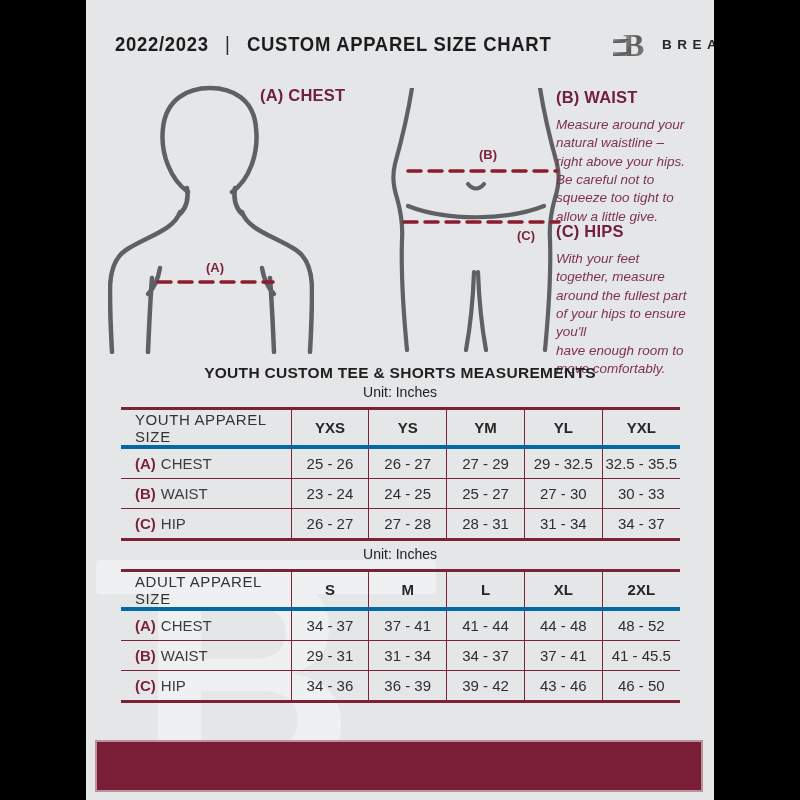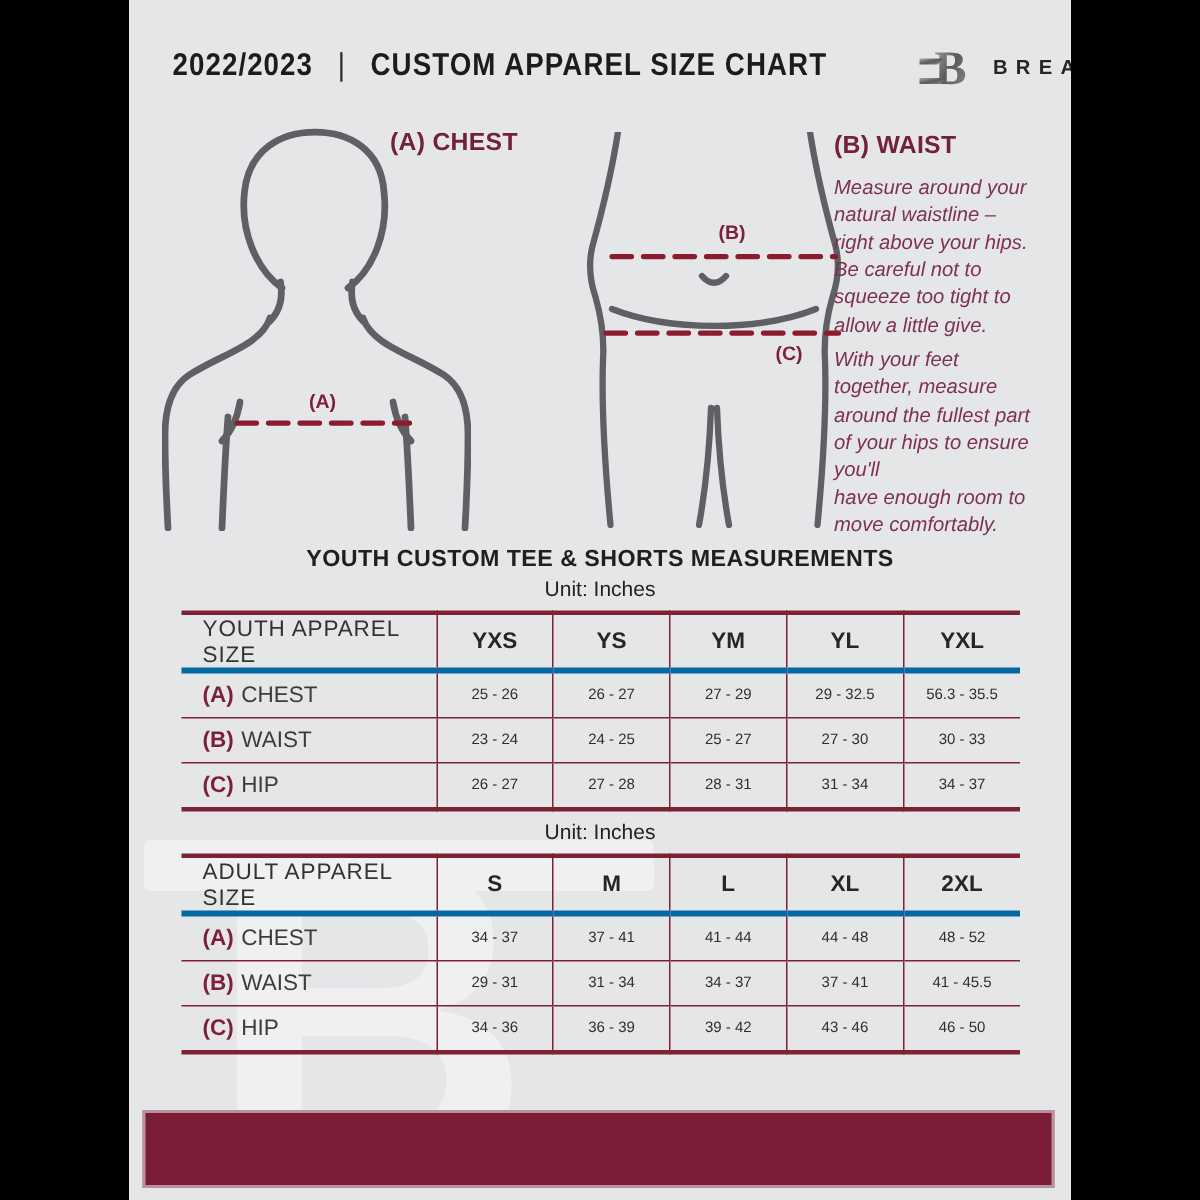--- a/index.html
+++ b/index.html
@@ -40,21 +40,21 @@
   .tb-adult { top:544px; }
   .tb-title { margin:0; text-align:center; font-size:15.5px; font-weight:bold; color:#1f1f1f; letter-spacing:.3px; }
   .tb-unit  { text-align:center; font-size:14px; color:#222; margin-top:2px; }
   table { border-collapse:collapse; table-layout:fixed; width:559px; margin:7px 0 0 35px;
           border-top:3px solid #7d2134; border-bottom:3px solid #7d2134; }
   col.c0 { width:170px; } col.cx { width:77.8px; }
   th,td { padding:0; }
   thead th { height:35px; font-size:15px; font-weight:bold; color:#262626;
              border-bottom:4px solid #0369a1; }
   thead th.hfirst { font-weight:400; color:#333; text-align:left; padding-left:14px; letter-spacing:.6px; }
-  tbody td { height:29px; text-align:center; font-size:10px; color:#2e2e2e; }
+  tbody td { height:29px; text-align:center; font-size:15px; color:#2e2e2e; }
   tbody tr:not(:last-child) td { border-bottom:1.5px solid #7d2134; }
   th + th, td + td { border-left:1.5px solid #7d2134; }
   td.rowlab { text-align:left; padding-left:14px; font-size:15px; color:#3c3c3c; }
   td.rowlab .pfx { font-weight:bold; color:#7c1f3a; margin-right:5px; }
   
   .footer-bar { position:absolute; left:9px; top:740px; width:604px; height:48px;
                 background:#7a1e38; border:2px solid rgba(240,240,243,.55); z-index:2; }
   .watermark { position:absolute; left:52px; top:528px; z-index:1; color:#eef0f2;
                font-weight:bold; font-size:300px; line-height:1; user-select:none; }
   .watermark-bar { position:absolute; left:10px; top:560px; width:340px; height:34px;
@@ -130,20 +130,21 @@
     <div class="instr instr-b">
       <h3>(B) WAIST</h3>
       <p>Measure around your
 natural waistline –
 right above your hips.
 Be careful not to
 squeeze too tight to
 allow a little give.</p>
     </div>
     <div class="instr instr-c">
+      <h3>(C) HIPS</h3>
       <p>With your feet
 together, measure
 around the fullest part
 of your hips to ensure
 you'll
 have enough room to
 move comfortably.</p>
     </div>
   </section>
 
@@ -169,21 +170,21 @@
           <th>YXL</th>
         </tr>
       </thead>
       <tbody>
         <tr>
           <td class="rowlab"><span class="pfx">(A)</span><span>CHEST</span></td>
           <td>25 - 26</td>
           <td>26 - 27</td>
           <td>27 - 29</td>
           <td>29 - 32.5</td>
-          <td>56.3 - 35.5</td>
+          <td>32.5 - 35.5</td>
         </tr>
         <tr>
           <td class="rowlab"><span class="pfx">(B)</span><span>WAIST</span></td>
           <td>23 - 24</td>
           <td>24 - 25</td>
           <td>25 - 27</td>
           <td>27 - 30</td>
           <td>30 - 33</td>
         </tr>
         <tr>

